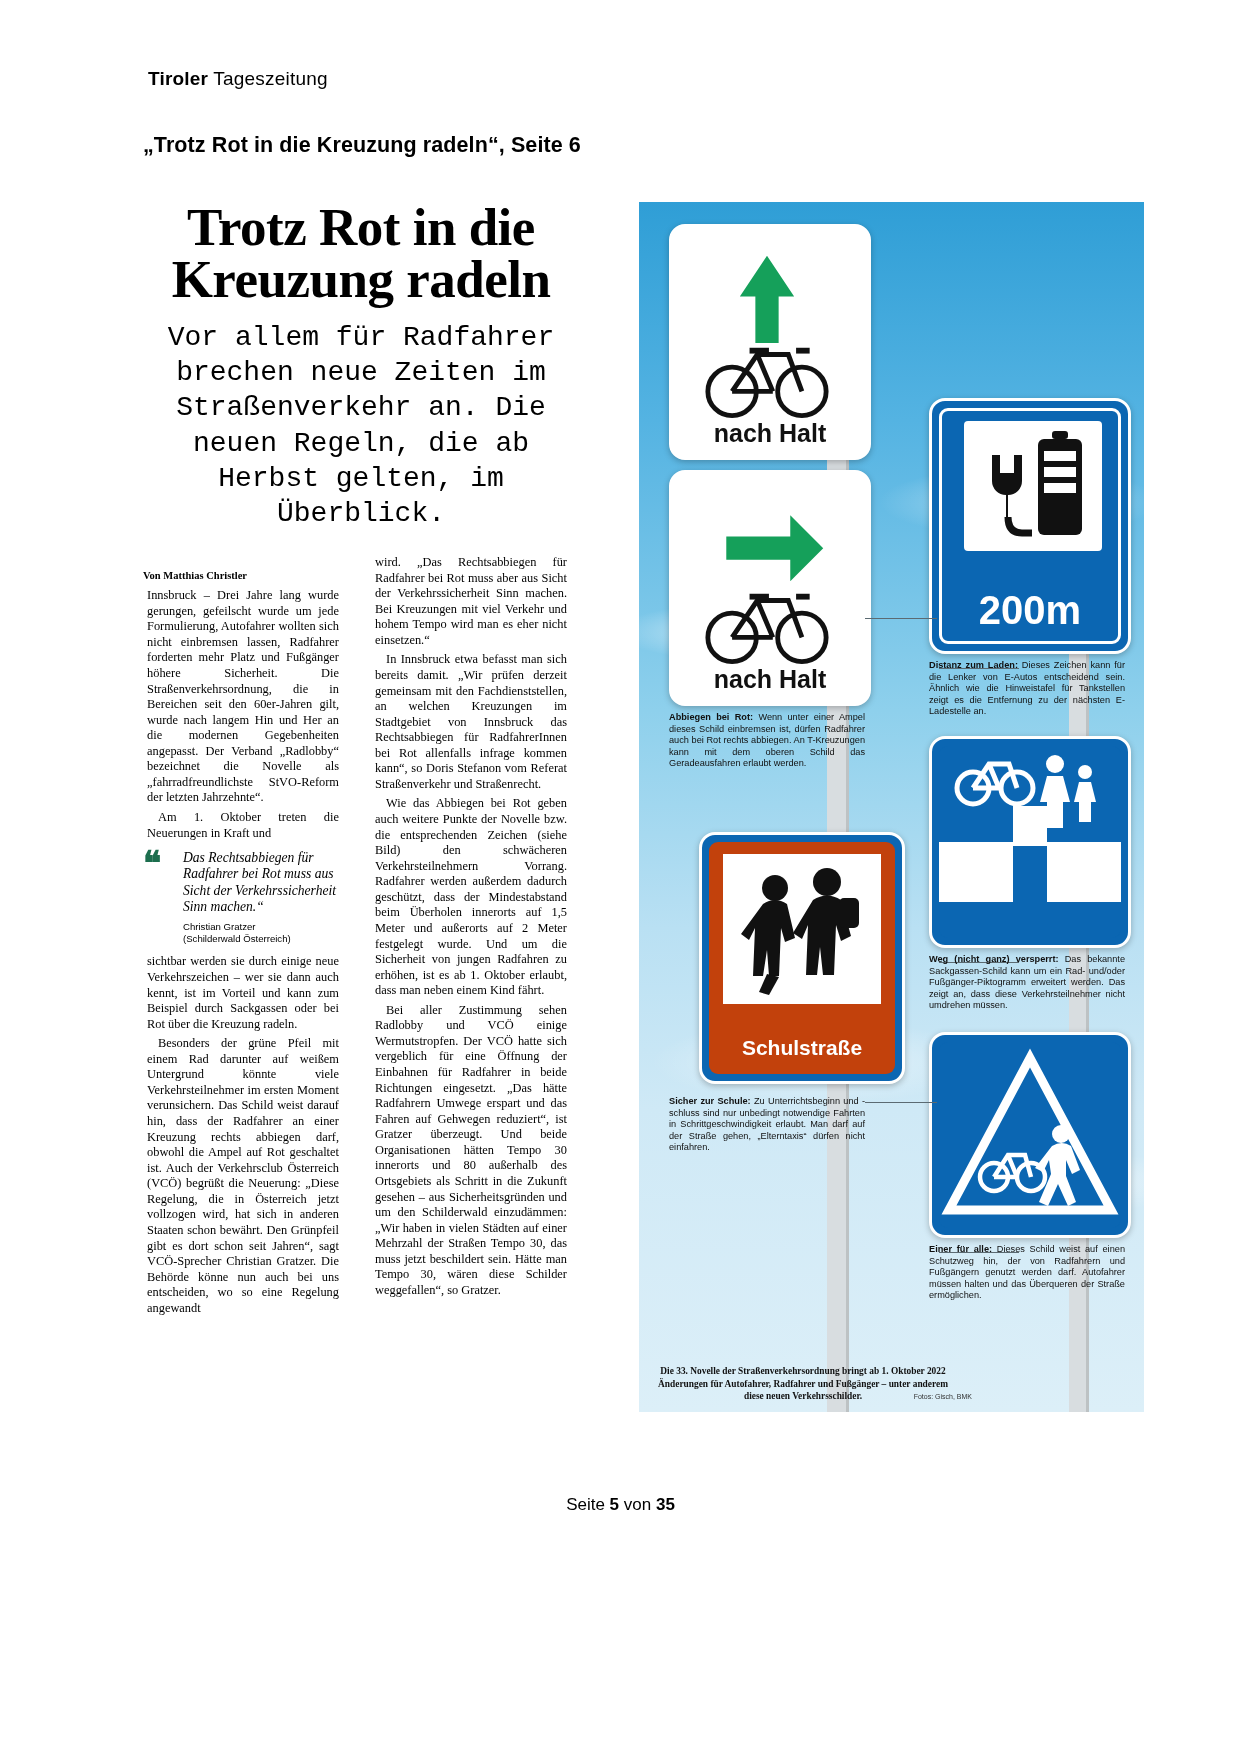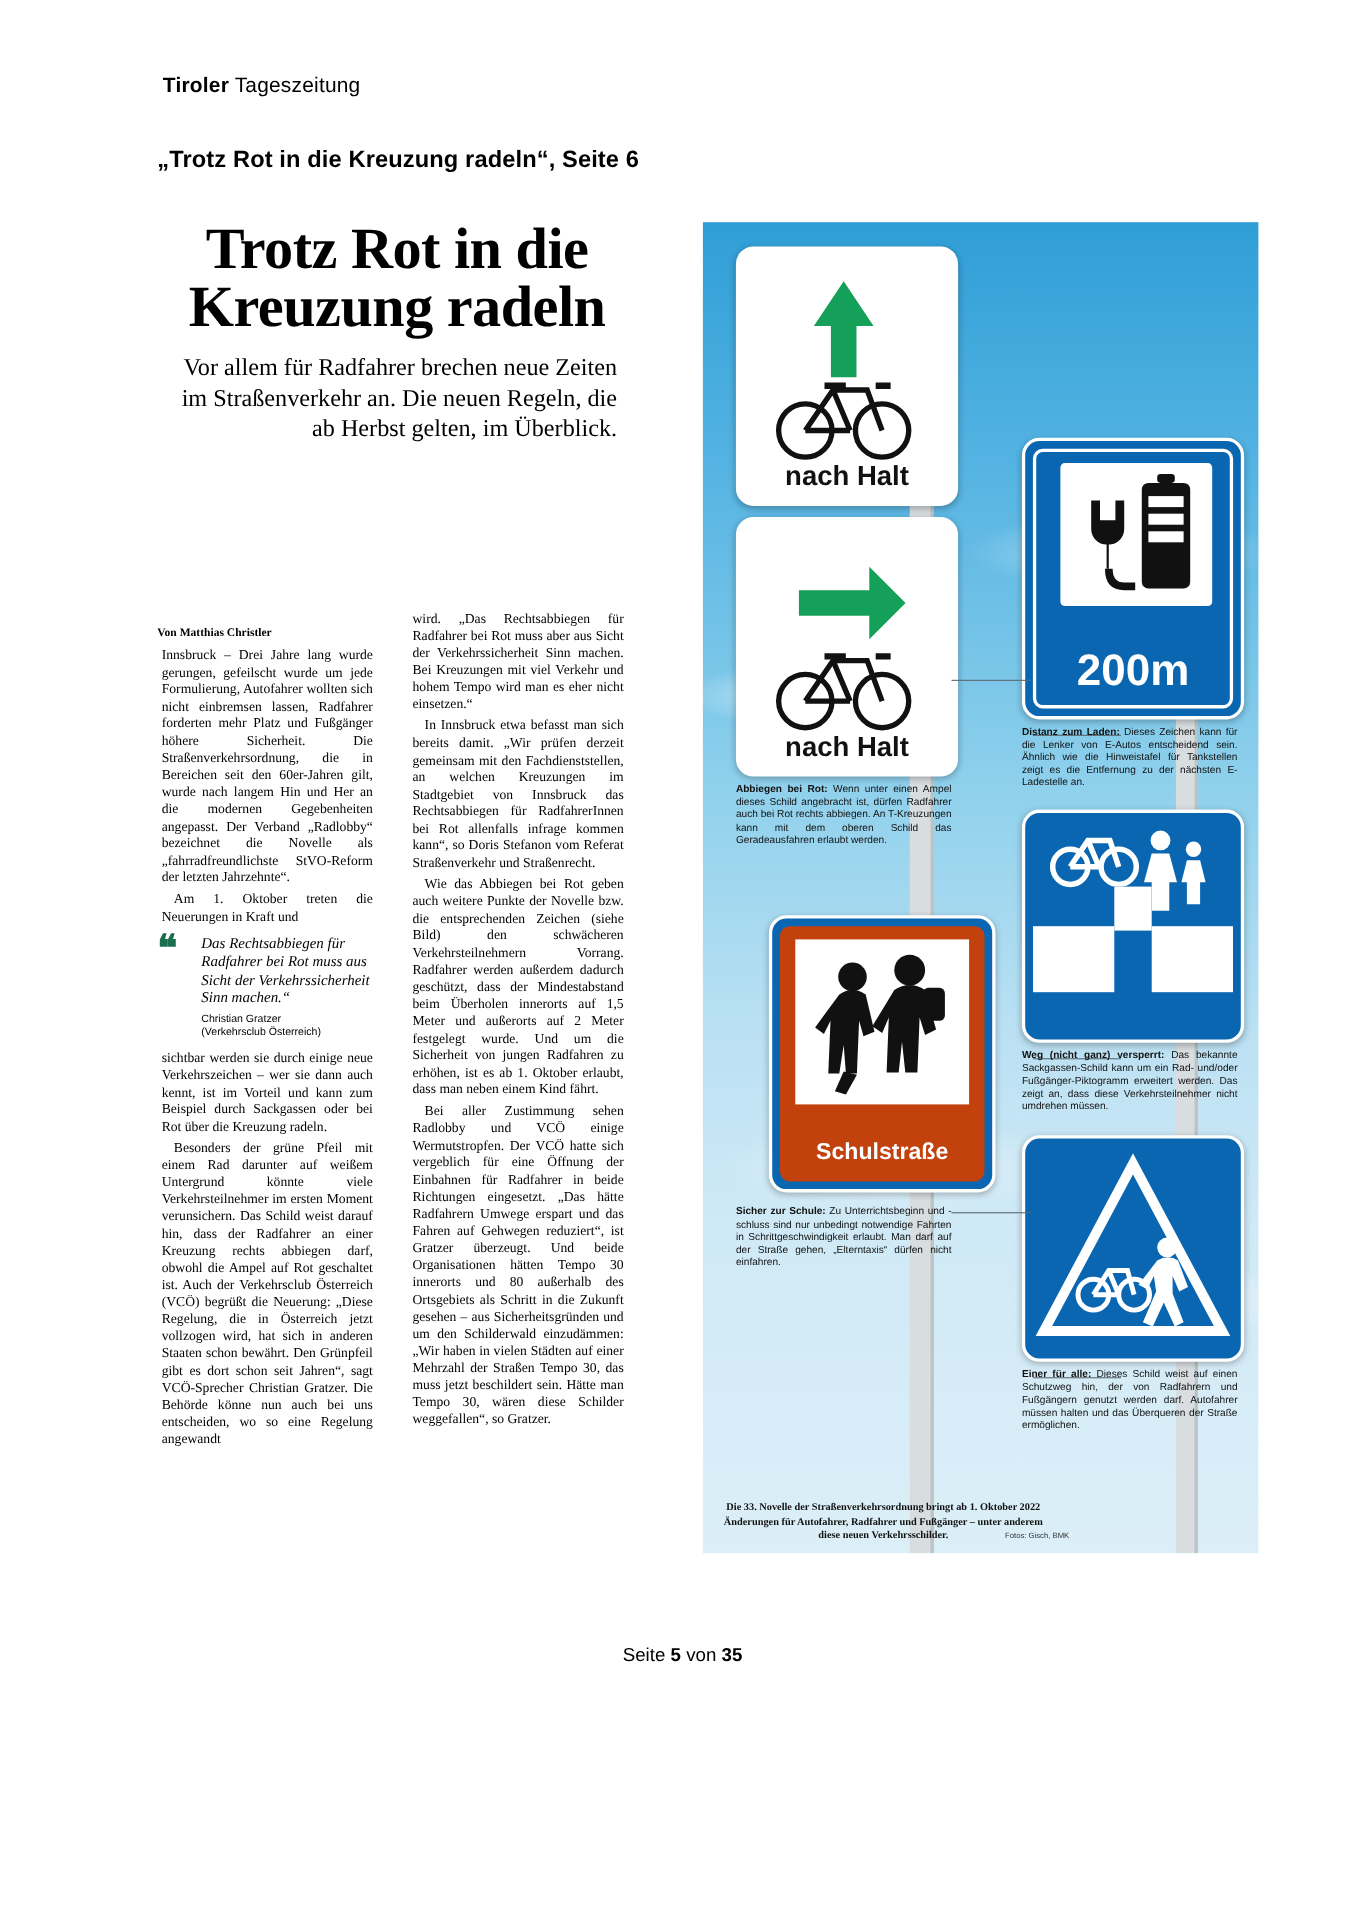--- a/index.html
+++ b/index.html
@@ -59,24 +59,24 @@
     font-family: "Liberation Serif", serif;
     font-weight: bold;
     font-size: 53px;
     line-height: 0.98;
     text-align: center;
     letter-spacing: -0.5px;
     margin: 0;
     padding: 6px 10px 0 10px;
   }
   .standfirst {
-    font-family: Liberation Serif, serif;
-    font-size: 22px;
+    font-family: Liberation Mono, monospace;
+    font-size: 28px;
     line-height: 1.26;
-    text-align: right;
+    text-align: center;
     margin: 14px 18px 0 18px;
   }
   .byline {
     font-family: Liberation Serif, serif;
     font-size: 10.5px;
     font-weight: bold;
     margin: 18px 0 6px 0;
   }
   .cols {
     position: absolute;
@@ -244,21 +244,21 @@
         <div class="col c1">
           <div class="byline">Von Matthias Christler</div>
           <p class="first lead">Innsbruck – Drei Jahre lang wurde gerungen, gefeilscht wurde um jede Formulierung, Autofahrer wollten sich nicht einbremsen lassen, Radfahrer forderten mehr Platz und Fußgänger höhere Sicherheit. Die Straßenverkehrsordnung, die in Bereichen seit den 60er-Jahren gilt, wurde nach langem Hin und Her an die modernen Gegebenheiten angepasst. Der Verband „Radlobby“ bezeichnet die Novelle als „fahrradfreundlichste StVO-Reform der letzten Jahrzehnte“.</p>
           <p>Am 1. Oktober treten die Neuerungen in Kraft und</p>
 
           <div class="pullquote">
             <span class="qmark">❝</span>
             <span>Das Rechtsabbiegen für Radfahrer bei Rot muss aus Sicht der Verkehrssicherheit Sinn machen.“</span>
             <div class="attrib">
               <div>Christian Gratzer</div>
-              <div>(Verkehrsclub Österreich)</div>
+              <div>(Schilderwald Österreich)</div>
             </div>
           </div>
 
           <p class="first">sichtbar werden sie durch einige neue Verkehrszeichen – wer sie dann auch kennt, ist im Vorteil und kann zum Beispiel durch Sackgassen oder bei Rot über die Kreuzung radeln.</p>
           <p>Besonders der grüne Pfeil mit einem Rad darunter auf weißem Untergrund könnte viele Verkehrsteilnehmer im ersten Moment verunsichern. Das Schild weist darauf hin, dass der Radfahrer an einer Kreuzung rechts abbiegen darf, obwohl die Ampel auf Rot geschaltet ist. Auch der Verkehrsclub Österreich (VCÖ) begrüßt die Neuerung: „Diese Regelung, die in Österreich jetzt vollzogen wird, hat sich in anderen Staaten schon bewährt. Den Grünpfeil gibt es dort schon seit Jahren“, sagt VCÖ-Sprecher Christian Gratzer. Die Behörde könne nun auch bei uns entscheiden, wo so eine Regelung angewandt</p>
         </div>
 
         <div class="col c2">
           <p class="first">wird. „Das Rechtsabbiegen für Radfahrer bei Rot muss aber aus Sicht der Verkehrssicherheit Sinn machen. Bei Kreuzungen mit viel Verkehr und hohem Tempo wird man es eher nicht einsetzen.“</p>
           <p>In Innsbruck etwa befasst man sich bereits damit. „Wir prüfen derzeit gemeinsam mit den Fachdienststellen, an welchen Kreuzungen im Stadtgebiet von Innsbruck das Rechtsabbiegen für RadfahrerInnen bei Rot allenfalls infrage kommen kann“, so Doris Stefanon vom Referat Straßenverkehr und Straßenrecht.</p>
@@ -379,21 +379,21 @@
         </div>
       </div>
 
       <div class="leader" style="left:226px; top:416px; width:72px;"></div>
       <div class="leader" style="left:300px; top:466px; width:80px;"></div>
       <div class="leader" style="left:300px; top:760px; width:80px;"></div>
       <div class="leader" style="left:226px; top:900px; width:72px;"></div>
       <div class="leader" style="left:300px; top:1050px; width:80px;"></div>
 
       <div class="callout" style="left:30px; top:510px; width:196px;">
-        <b>Abbiegen bei Rot:</b><span> Wenn unter einen Ampel dieses Schild angebracht ist, dürfen Radfahrer auch bei Rot rechts abbiegen. An T-Kreuzungen kann mit dem oberen Schild das Geradeausfahren erlaubt werden.</span>
+        <b>Abbiegen bei Rot:</b><span> Wenn unter einer Ampel dieses Schild einbremsen ist, dürfen Radfahrer auch bei Rot rechts abbiegen. An T-Kreuzungen kann mit dem oberen Schild das Geradeausfahren erlaubt werden.</span>
       </div>
 
       <div class="callout" style="left:290px; top:458px; width:196px;">
         <b>Distanz zum Laden:</b><span> Dieses Zeichen kann für die Lenker von E-Autos entscheidend sein. Ähnlich wie die Hinweistafel für Tankstellen zeigt es die Entfernung zu der nächsten E-Ladestelle an.</span>
       </div>
 
       <div class="callout" style="left:290px; top:752px; width:196px;">
         <b>Weg (nicht ganz) versperrt:</b><span> Das bekannte Sackgassen-Schild kann um ein Rad- und/oder Fußgänger-Piktogramm erweitert werden. Das zeigt an, dass diese Verkehrsteilnehmer nicht umdrehen müssen.</span>
       </div>
 

